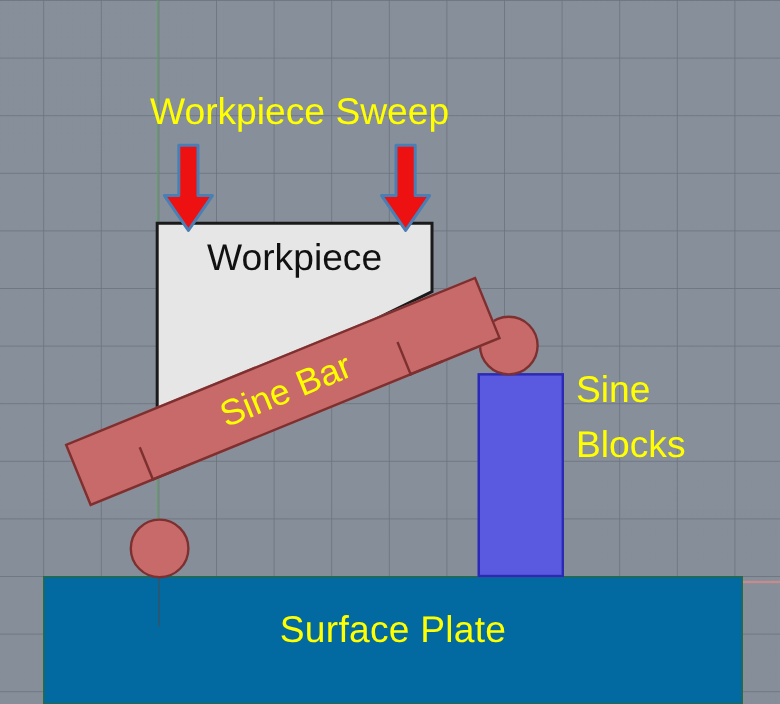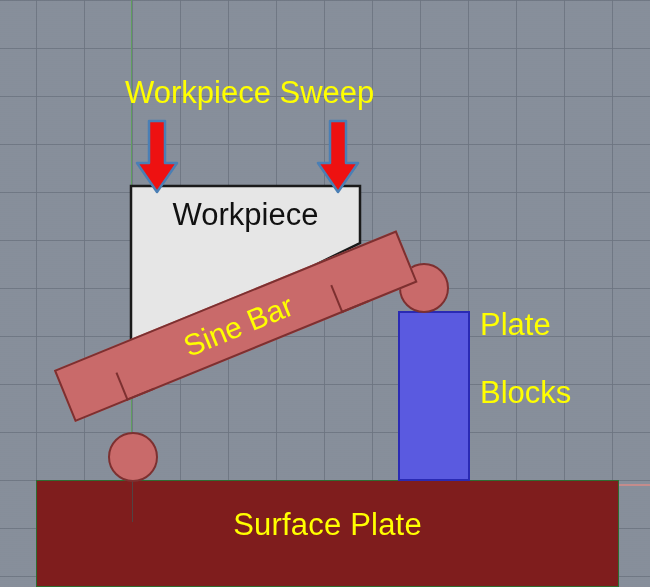--- a/index.html
+++ b/index.html
@@ -72,21 +72,21 @@
     background: #c48c8c;
   }
 
   
   .surface-plate {
     position: absolute;
     left: 36px;
     top: 480px;
     width: 583px;
     height: 107px;
-    background: #7f1d1d;
+    background: #0369a1;
     border: 1px solid #2f6b30;
     box-sizing: border-box;
   }
   .surface-plate .sp-label {
     position: absolute;
     left: 0;
     top: 26px;
     width: 100%;
     text-align: center;
     color: #ffff00;
@@ -196,21 +196,21 @@
 
   
   .label-yellow {
     position: absolute;
     color: #ffff00;
     font-size: 31px;
     white-space: nowrap;
   }
   .lbl-indicator { left: 125px; top: 75px; }
   .lbl-gauge-1   { left: 480px; top: 307px; }
-  .lbl-gauge-2   { left: 480px; top: 353px; margin-top: 22px; }
+  .lbl-gauge-2   { left: 480px; top: 353px; }
 </style>
 </head>
 <body>
 
 <div id="stage">
 
   <div class="grid-layer grid-minor"></div>
   <div class="grid-layer grid-minor-2"></div>
   <div class="grid-layer grid-major"></div>
   <div class="axis-line-v"></div>
@@ -246,16 +246,16 @@
       <polygon points="14,2 30,2 30,44 42,44 22,73 2,44 14,44" fill="#ee1111" stroke="#4a7fb5" stroke-width="2.5" stroke-linejoin="round"></polygon>
     </svg>
   </div>
   <div class="arrow arrow-2">
     <svg width="44" height="76" viewBox="0 0 44 76">
       <polygon points="14,2 30,2 30,44 42,44 22,73 2,44 14,44" fill="#ee1111" stroke="#4a7fb5" stroke-width="2.5" stroke-linejoin="round"></polygon>
     </svg>
   </div>
 
   <div class="label-yellow lbl-indicator">Workpiece Sweep</div>
-  <div class="label-yellow lbl-gauge-1">Plate</div>
+  <div class="label-yellow lbl-gauge-1">Sine</div>
   <div class="label-yellow lbl-gauge-2">Blocks</div>
 
 </div>
 
 </body></html>

